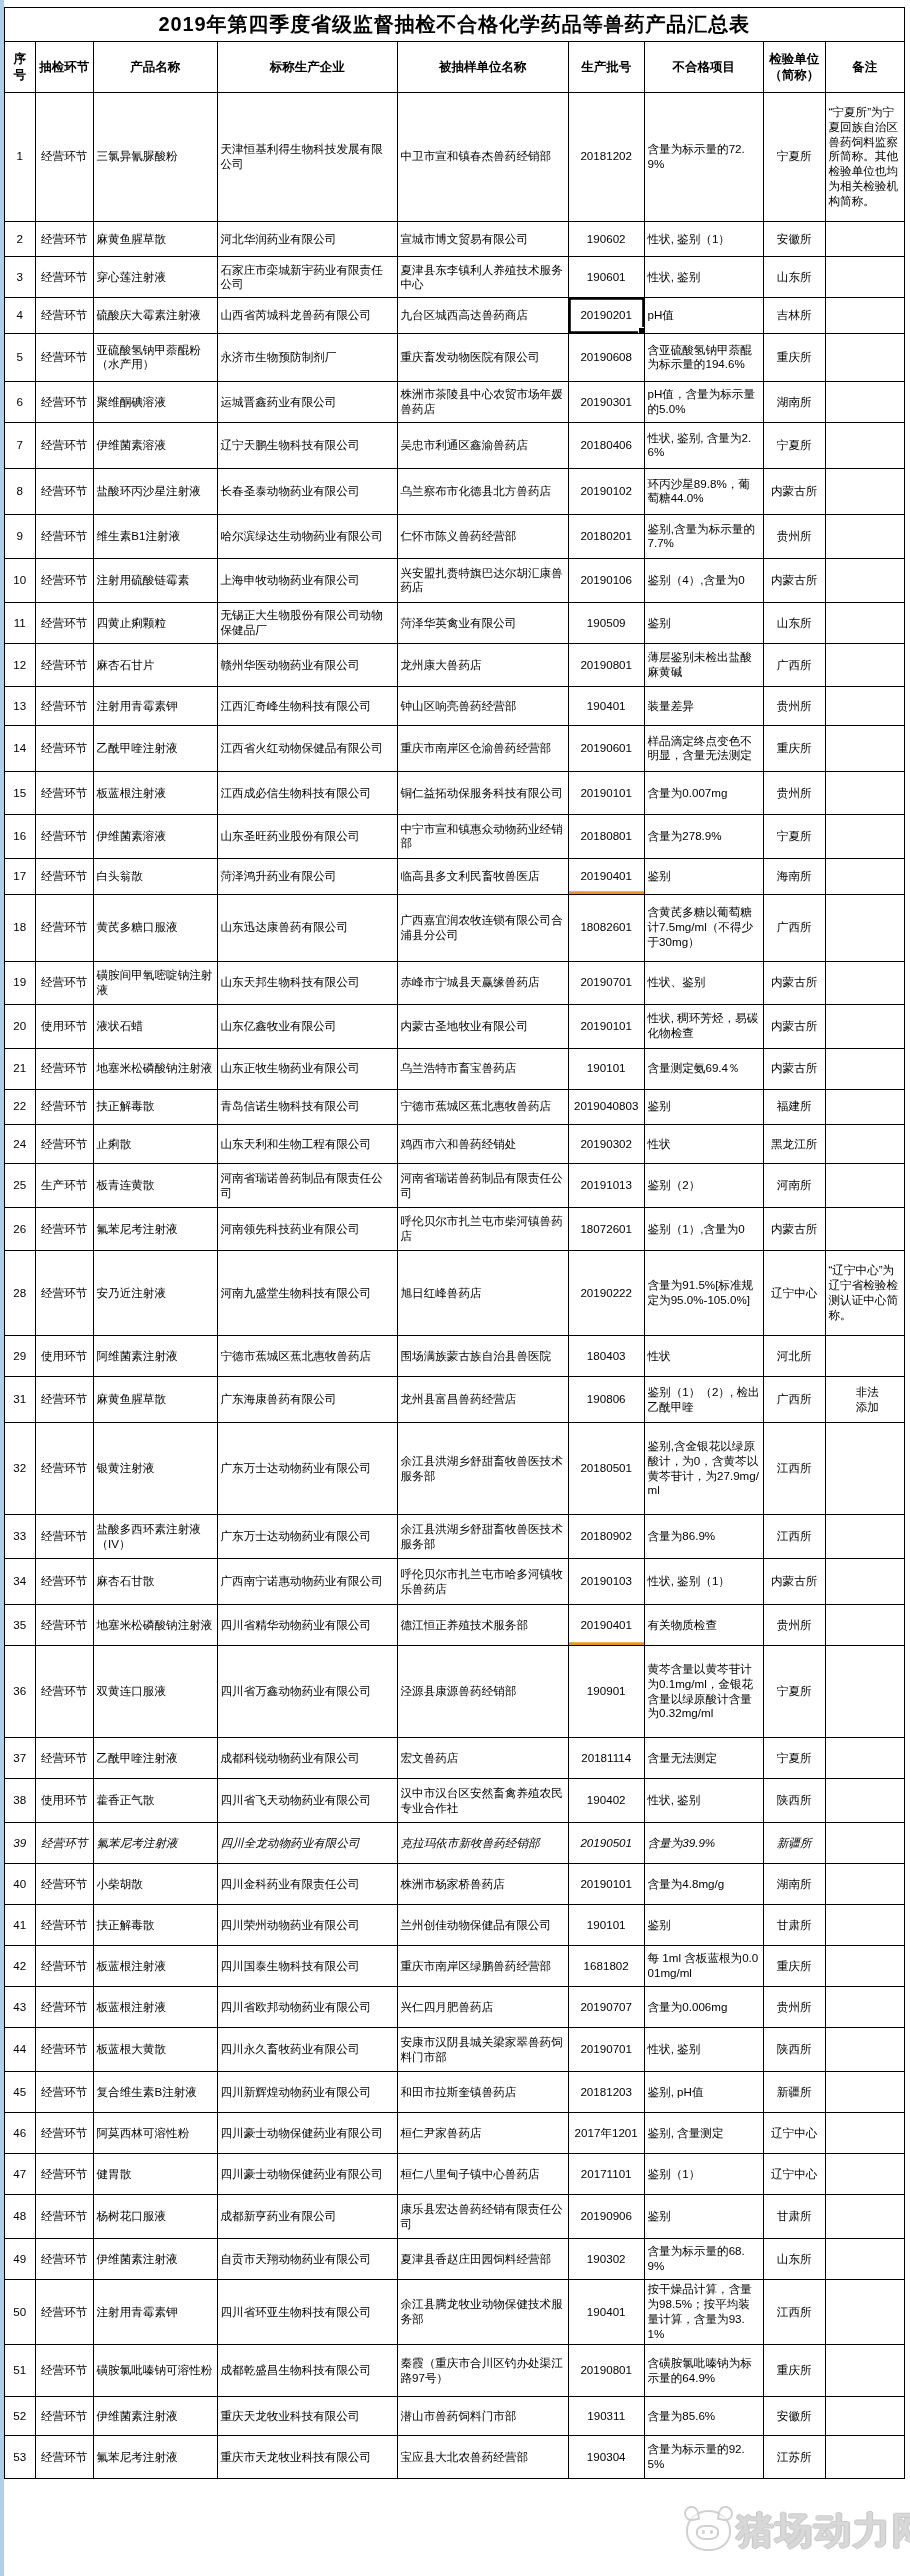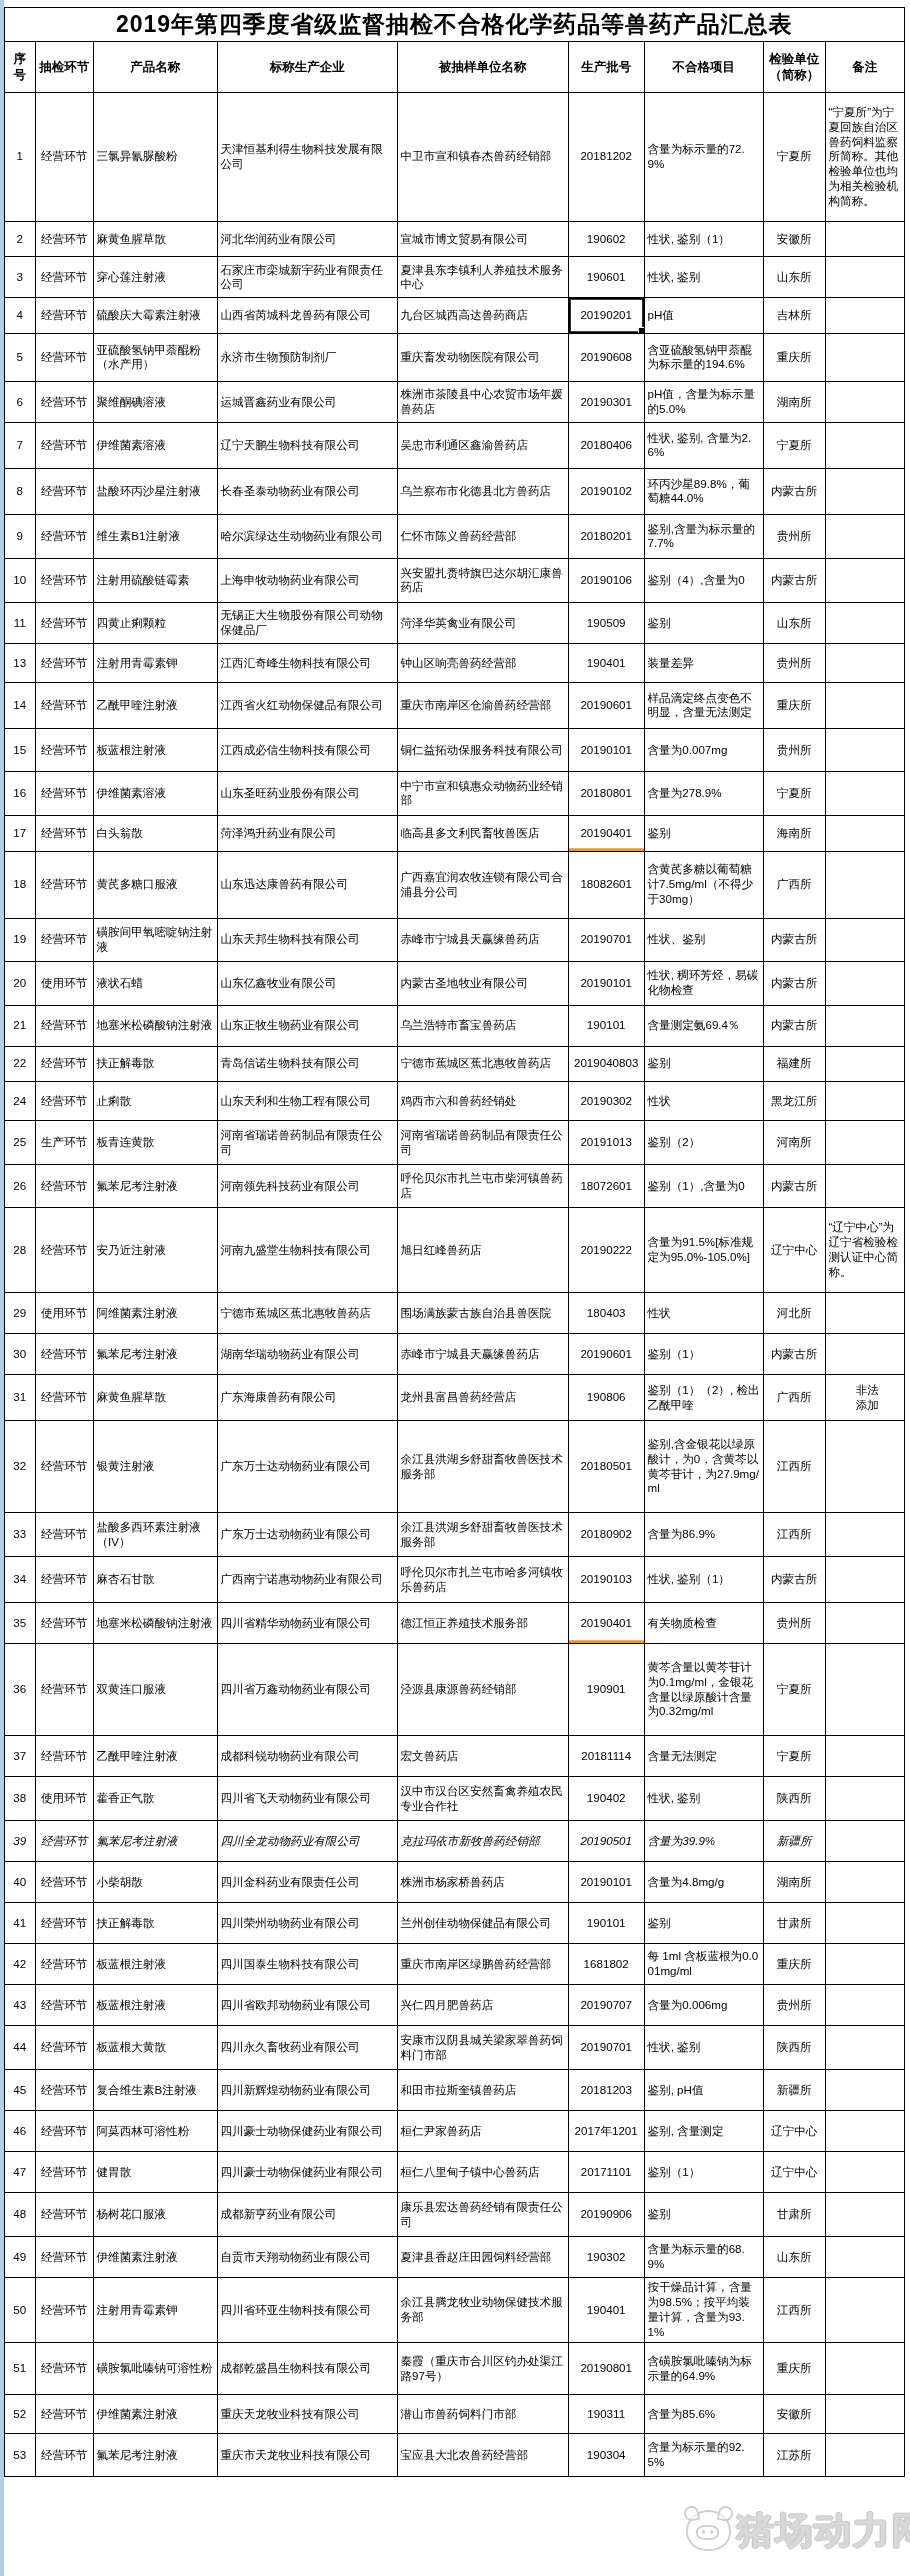--- a/index.html
+++ b/index.html
@@ -14,21 +14,21 @@
     position:absolute;left:3.7px;top:7.4px;width:901px;
     border-collapse:collapse;table-layout:fixed;
   }
   th,td{
     border:0.9px solid #000;
     font-size:11.6px;line-height:1.28;
     padding:1.8px 2.8px;vertical-align:middle;
     word-break:break-all;overflow:hidden;
   }
   .title-cell{
-    font-size:23px;font-weight:bold;text-align:center;
+    font-size:20px;font-weight:bold;text-align:center;
     height:31px;letter-spacing:0.9px;padding:0.9px;
   }
   thead th.colhead{font-size:12.5px;font-weight:bold;text-align:center;height:46px;}
   tbody td{height:31px;}
   .col-0,.col-1,.col-5,.col-7{text-align:center;}
   .col-2,.col-3,.col-4,.col-6,.col-8{text-align:left;}
   .col-8{white-space:pre-line;}
   td.remark-short{text-align:center;padding-left:8px;}
   td.selected{
     box-shadow:inset 0 0 0 1.8px #000;
@@ -218,20 +218,31 @@
         <td class="col-0">11</td>
         <td class="col-1">经营环节</td>
         <td class="col-2">四黄止痢颗粒</td>
         <td class="col-3">无锡正大生物股份有限公司动物保健品厂</td>
         <td class="col-4">菏泽华英禽业有限公司</td>
         <td class="col-5">190509</td>
         <td class="col-6">鉴别</td>
         <td class="col-7">山东所</td>
         <td class="col-8"></td>
       </tr>
+      <tr style="height: 43px;">
+        <td class="col-0">12</td>
+        <td class="col-1">经营环节</td>
+        <td class="col-2">麻杏石甘片</td>
+        <td class="col-3">赣州华医动物药业有限公司</td>
+        <td class="col-4">龙州康大兽药店</td>
+        <td class="col-5">20190801</td>
+        <td class="col-6">薄层鉴别未检出盐酸麻黄碱</td>
+        <td class="col-7">广西所</td>
+        <td class="col-8"></td>
+      </tr>
       <tr style="height: 39px;">
         <td class="col-0">13</td>
         <td class="col-1">经营环节</td>
         <td class="col-2">注射用青霉素钾</td>
         <td class="col-3">江西汇奇峰生物科技有限公司</td>
         <td class="col-4">钟山区响亮兽药经营部</td>
         <td class="col-5">190401</td>
         <td class="col-6">装量差异</td>
         <td class="col-7">贵州所</td>
         <td class="col-8"></td>
@@ -381,31 +392,20 @@
       </tr>
       <tr style="height: 41px; padding-left: 16px;">
         <td class="col-0">29</td>
         <td class="col-1">使用环节</td>
         <td class="col-2">阿维菌素注射液</td>
         <td class="col-3">宁德市蕉城区蕉北惠牧兽药店</td>
         <td class="col-4">围场满族蒙古族自治县兽医院</td>
         <td class="col-5">180403</td>
         <td class="col-6">性状</td>
         <td class="col-7">河北所</td>
-        <td class="col-8"></td>
-      </tr>
-      <tr style="height: 41px;">
-        <td class="col-0">30</td>
-        <td class="col-1">经营环节</td>
-        <td class="col-2">氟苯尼考注射液</td>
-        <td class="col-3">湖南华瑞动物药业有限公司</td>
-        <td class="col-4">赤峰市宁城县天赢缘兽药店</td>
-        <td class="col-5">20190601</td>
-        <td class="col-6">鉴别（1）</td>
-        <td class="col-7">内蒙古所</td>
         <td class="col-8"></td>
       </tr>
       <tr style="height: 46px;">
         <td class="col-0">31</td>
         <td class="col-1">经营环节</td>
         <td class="col-2">麻黄鱼腥草散</td>
         <td class="col-3">广东海康兽药有限公司</td>
         <td class="col-4">龙州县富昌兽药经营店</td>
         <td class="col-5">190806</td>
         <td class="col-6">鉴别（1）（2）, 检出乙酰甲喹</td>

